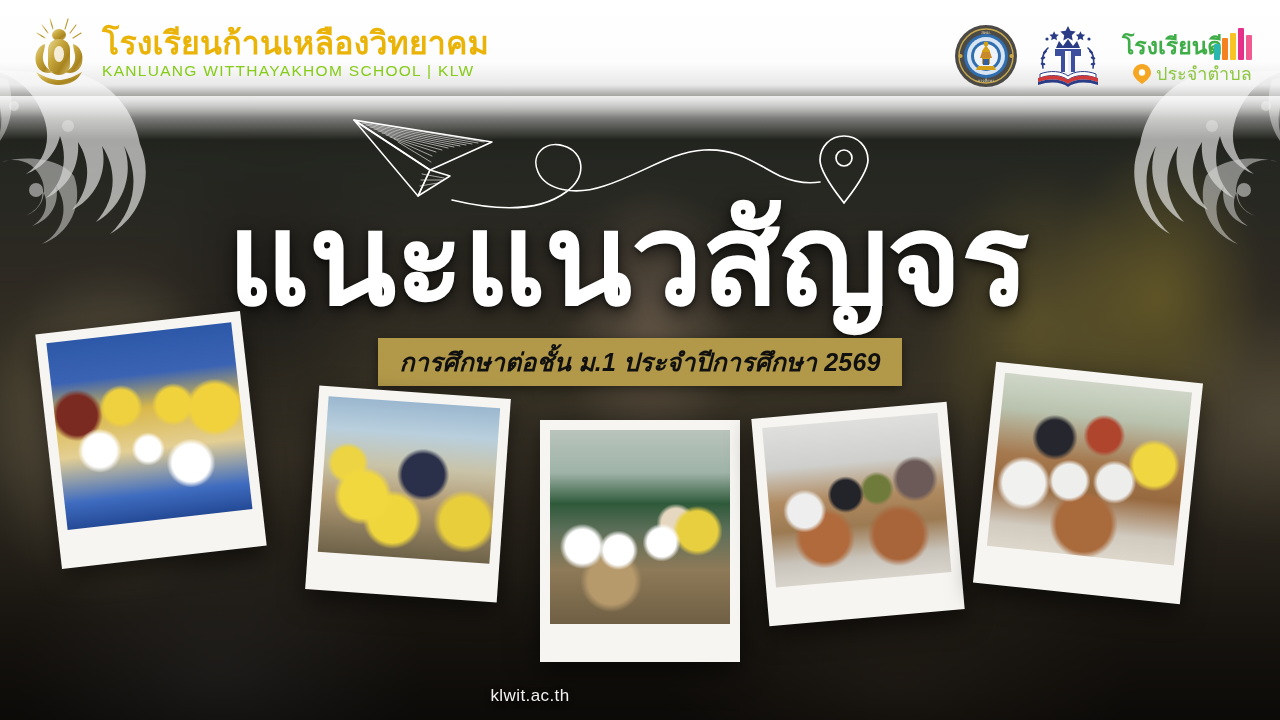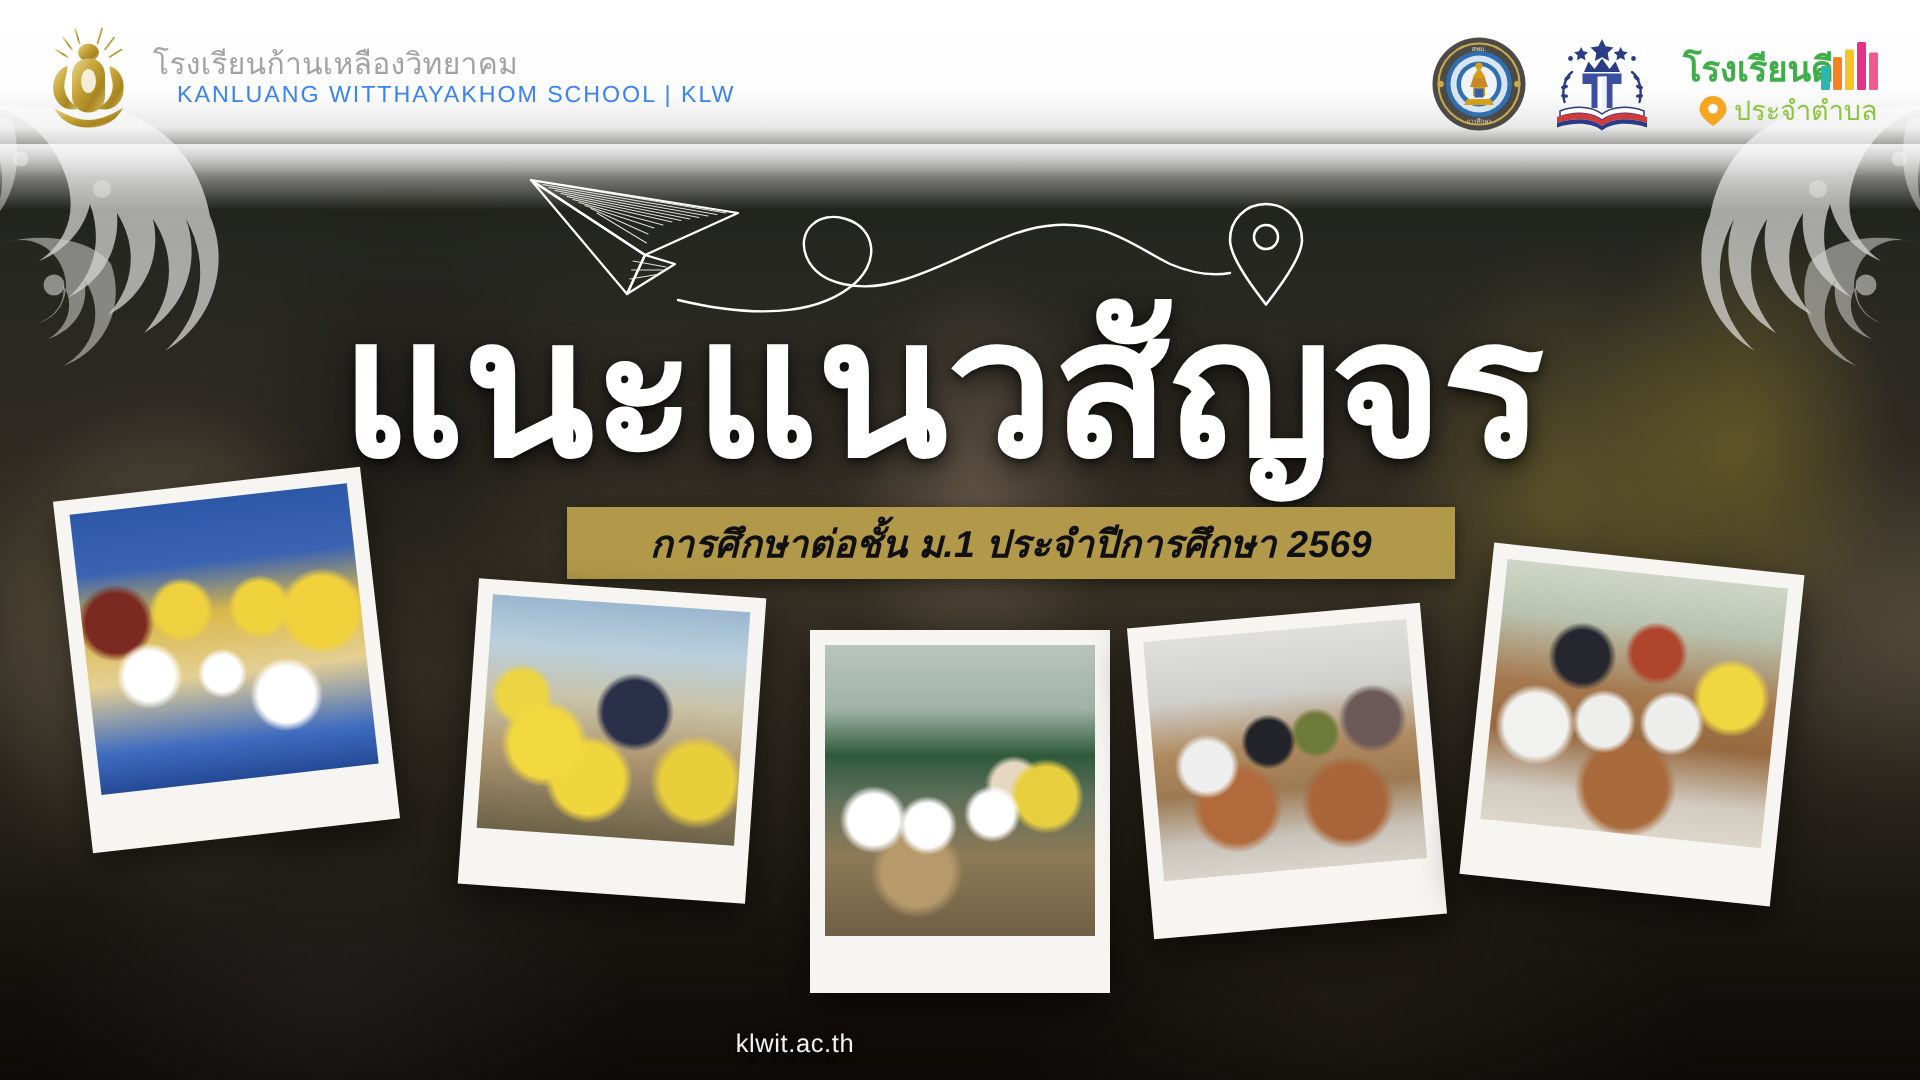--- a/index.html
+++ b/index.html
@@ -63,26 +63,26 @@
   .flourish.right { right:-16px; transform:scaleX(-1); }
 
   
   .brand {
     position:absolute; left:28px; top:14px; z-index:8;
     display:flex; align-items:center; gap:12px;
   }
   .seal { width:62px; height:74px; flex:0 0 auto; }
   .brand-text { display:flex; flex-direction:column; gap:1px; padding-top:4px; }
   .brand-th {
-    font-size:20px; font-weight:normal; color:#a3a3a3;
+    font-size:32px; font-weight:bold; color:#eab308;
     letter-spacing:.2px; line-height:1.05; white-space:nowrap;
   }
   .brand-en {
-    font-size:15.5px; color:#3b82f6; letter-spacing:1.3px;
-    white-space:nowrap; line-height:1.1;margin-left:16px;
+    font-size:15.5px; color:#84cc16; letter-spacing:1.3px;
+    white-space:nowrap; line-height:1.1;
   }
 
   
   .logos {
     position:absolute; right:22px; top:22px; z-index:8;
     display:flex; align-items:center; gap:14px;
   }
   .logo-seal-round { width:64px; height:64px; }
   .logo-crown { width:72px; height:68px; }
   .logo-dee { width:140px; height:60px; }
@@ -98,21 +98,21 @@
     position:absolute; left:0; top:196px; width:1256px;
     text-align:center; z-index:8;
     font-size:128px; font-weight:bold; color:#ffffff;
     line-height:1; letter-spacing:-1px;
     text-shadow:0 5px 18px rgba(0,0,0,.62), 0 2px 4px rgba(0,0,0,.5);
     white-space:nowrap;
   }
 
   
   .subbanner {
-    position:absolute; left:378px; top:338px; width:592px; height:48px;
+    position:absolute; left:378px; top:338px; width:524px; height:48px;
     background:#b2994a; z-index:9;
     display:flex; align-items:center; justify-content:center;
     box-shadow:0 3px 10px rgba(0,0,0,.45);
   }
   .subbanner span {
     font-size:25px; font-weight:bold; font-style:italic;
     color:#101010; letter-spacing:.2px; white-space:nowrap;
   }
 
   

